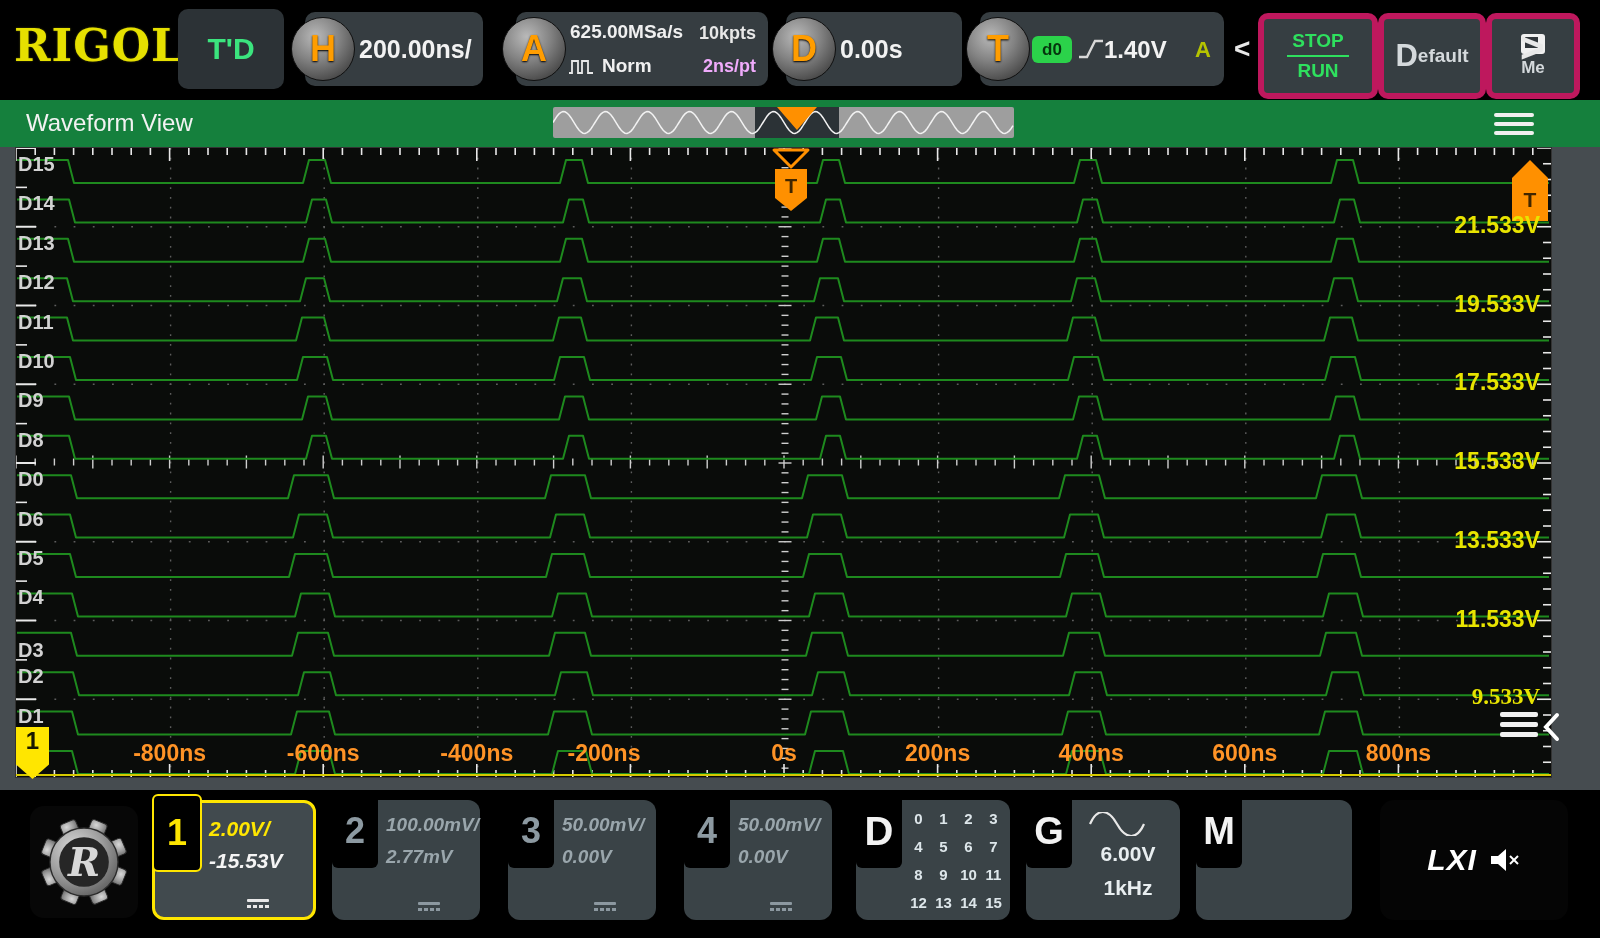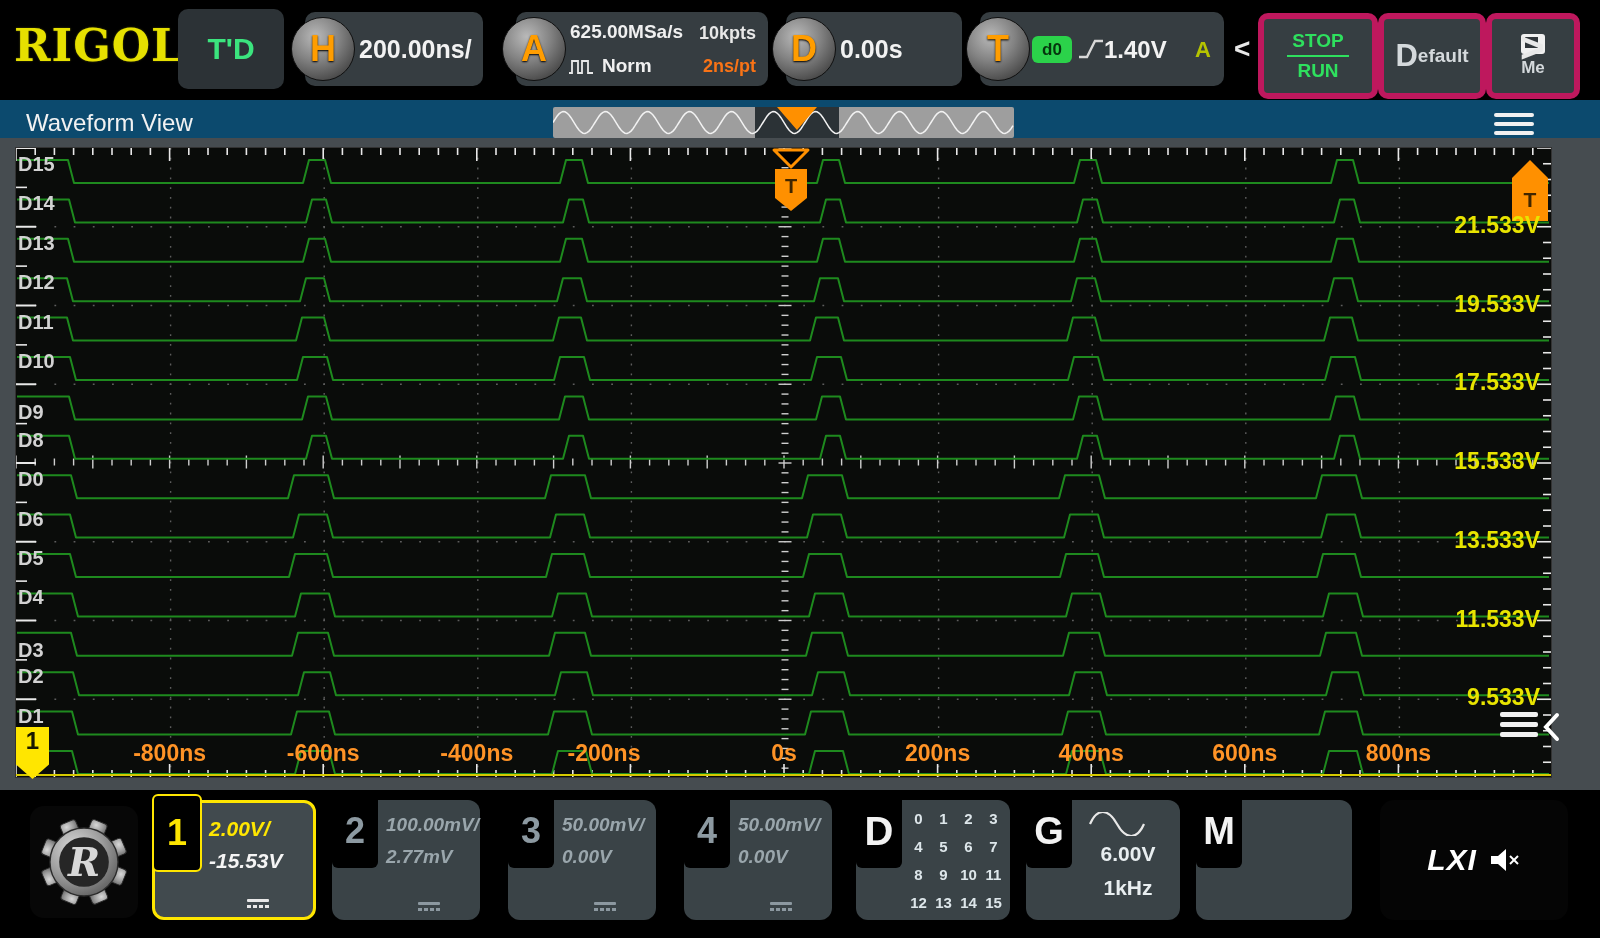--- a/index.html
+++ b/index.html
@@ -9,27 +9,27 @@
   
   #topbar{position:absolute;left:0;top:0;width:1600px;height:100px;background:#000;}
   .logo{font-family:"DejaVu Serif",serif;font-weight:bold;font-size:44px;color:#e6e000;
         letter-spacing:1px;text-shadow:0 0 2px #550;}
   .toptile{position:absolute;background:#363d41;border-radius:10px;}
   .knob{position:absolute;width:62px;height:62px;border-radius:50%;z-index:3;
         background:radial-gradient(circle at 38% 30%,#b9b9b9,#828282 42%,#4b4b4b 78%,#313131);
         border:1px solid #101010;display:flex;align-items:center;justify-content:center;
         font-size:36px;font-weight:bold;color:#ff9d00;text-shadow:0 1px 2px #000;}
   .tval{color:#f2f2f2;font-size:25px;font-weight:bold;}
-  .graytxt{color:#f97316;}
+  .graytxt{color:#f0abfc;}
   .navchev{color:#e8e8e8;font-weight:bold;z-index:5;}
   .topbtn{position:absolute;background:#363e42;border:6px solid #be185d;border-radius:10px;
           display:flex;flex-direction:column;align-items:center;justify-content:center;}
   
   #wfsection{position:absolute;left:0;top:100px;width:1600px;height:690px;background:#464c50;}
-  #wfheader{position:absolute;left:0;top:0;width:1600px;height:38px;background:#0c4a6e;}
+  #wfheader{position:absolute;left:0;top:0;width:1600px;height:47px;background:#15803d;}
   #plot{position:absolute;left:15px;top:47px;width:1537px;height:631px;background:#0a0c0a;border:1px solid #333;box-sizing:border-box;}
   #overlay{position:absolute;left:15px;top:47px;width:1537px;height:631px;pointer-events:none;}
   .chlabel{position:absolute;font-size:20px;font-weight:bold;color:#d2d2d2;line-height:1;z-index:1;}
   .vlabel{position:absolute;left:1385px;width:140px;text-align:right;font-size:23px;font-weight:bold;color:#e8e400;z-index:1;}
   .tlabel{position:absolute;width:110px;text-align:center;font-size:23px;font-weight:bold;color:#ff9326;z-index:1;}
   #ch1flag{position:absolute;left:1px;top:580px;width:33px;height:52px;background:#ffe600;z-index:2;
            clip-path:polygon(0 0,100% 0,100% 72%,50% 100%,0 72%);
            display:flex;justify-content:center;font-size:24px;font-weight:bold;color:#181800;}
   .hbar{height:4px;background:#f0f0f0;border-radius:2px;margin-bottom:5px;}
   
@@ -528,37 +528,37 @@
     </div>
 
     <div id="overlay">
       <div id="labels-layer">
           <div class="chlabel" style="left: 3px; top: 7px;">D15</div>
           <div class="chlabel" style="left: 3px; top: 46.4px;">D14</div>
           <div class="chlabel" style="left: 3px; top: 85.8px;">D13</div>
           <div class="chlabel" style="left: 3px; top: 125.2px;">D12</div>
           <div class="chlabel" style="left: 3px; top: 164.6px;">D11</div>
           <div class="chlabel" style="left: 3px; top: 204px;">D10</div>
-          <div class="chlabel" style="left: 3px; top: 243.4px; margin-top: 12px;">D9</div>
+          <div class="chlabel" style="left: 3px; top: 243.4px;">D9</div>
           <div class="chlabel" style="left: 3px; top: 282.8px;">D8</div>
           <div class="chlabel" style="left: 3px; top: 322.2px;">D0</div>
           <div class="chlabel" style="left: 3px; top: 361.6px;">D6</div>
           <div class="chlabel" style="left: 3px; top: 401px;">D5</div>
           <div class="chlabel" style="left: 3px; top: 440.4px;">D4</div>
           <div class="chlabel" style="left: 3px; top: 479.8px; margin-top: 13px;">D3</div>
           <div class="chlabel" style="left: 3px; top: 519.2px;">D2</div>
           <div class="chlabel" style="left: 3px; top: 558.6px;">D1</div>
           <div class="chlabel" style="left: 3px; top: 598px;">D7</div>
           <div class="vlabel" style="top: 64.75px;">21.533V</div>
           <div class="vlabel" style="top: 143.5px;">19.533V</div>
           <div class="vlabel" style="top: 222.25px;">17.533V</div>
           <div class="vlabel" style="top: 301px;">15.533V</div>
           <div class="vlabel" style="top: 379.75px;">13.533V</div>
           <div class="vlabel" style="top: 458.5px;">11.533V</div>
-          <div class="vlabel" style="top: 537.25px;">9.533V</div>
+          <div class="vlabel" style="top: 537.25px; font-family: Liberation Serif, serif;">9.533V</div>
           <div class="tlabel" style="left: 99.6px; top: 593px;">-800ns</div>
           <div class="tlabel" style="left: 253.2px; top: 593px;">-600ns</div>
           <div class="tlabel" style="left: 406.8px; top: 593px;">-400ns</div>
           <div class="tlabel" style="left: 534px; top: 593px;">-200ns</div>
           <div class="tlabel" style="left: 714px; top: 593px;">0s</div>
           <div class="tlabel" style="left: 867.6px; top: 593px;">200ns</div>
           <div class="tlabel" style="left: 1021.2px; top: 593px;">400ns</div>
           <div class="tlabel" style="left: 1174.8px; top: 593px;">600ns</div>
           <div class="tlabel" style="left: 1328.4px; top: 593px;">800ns</div>
         </div>

